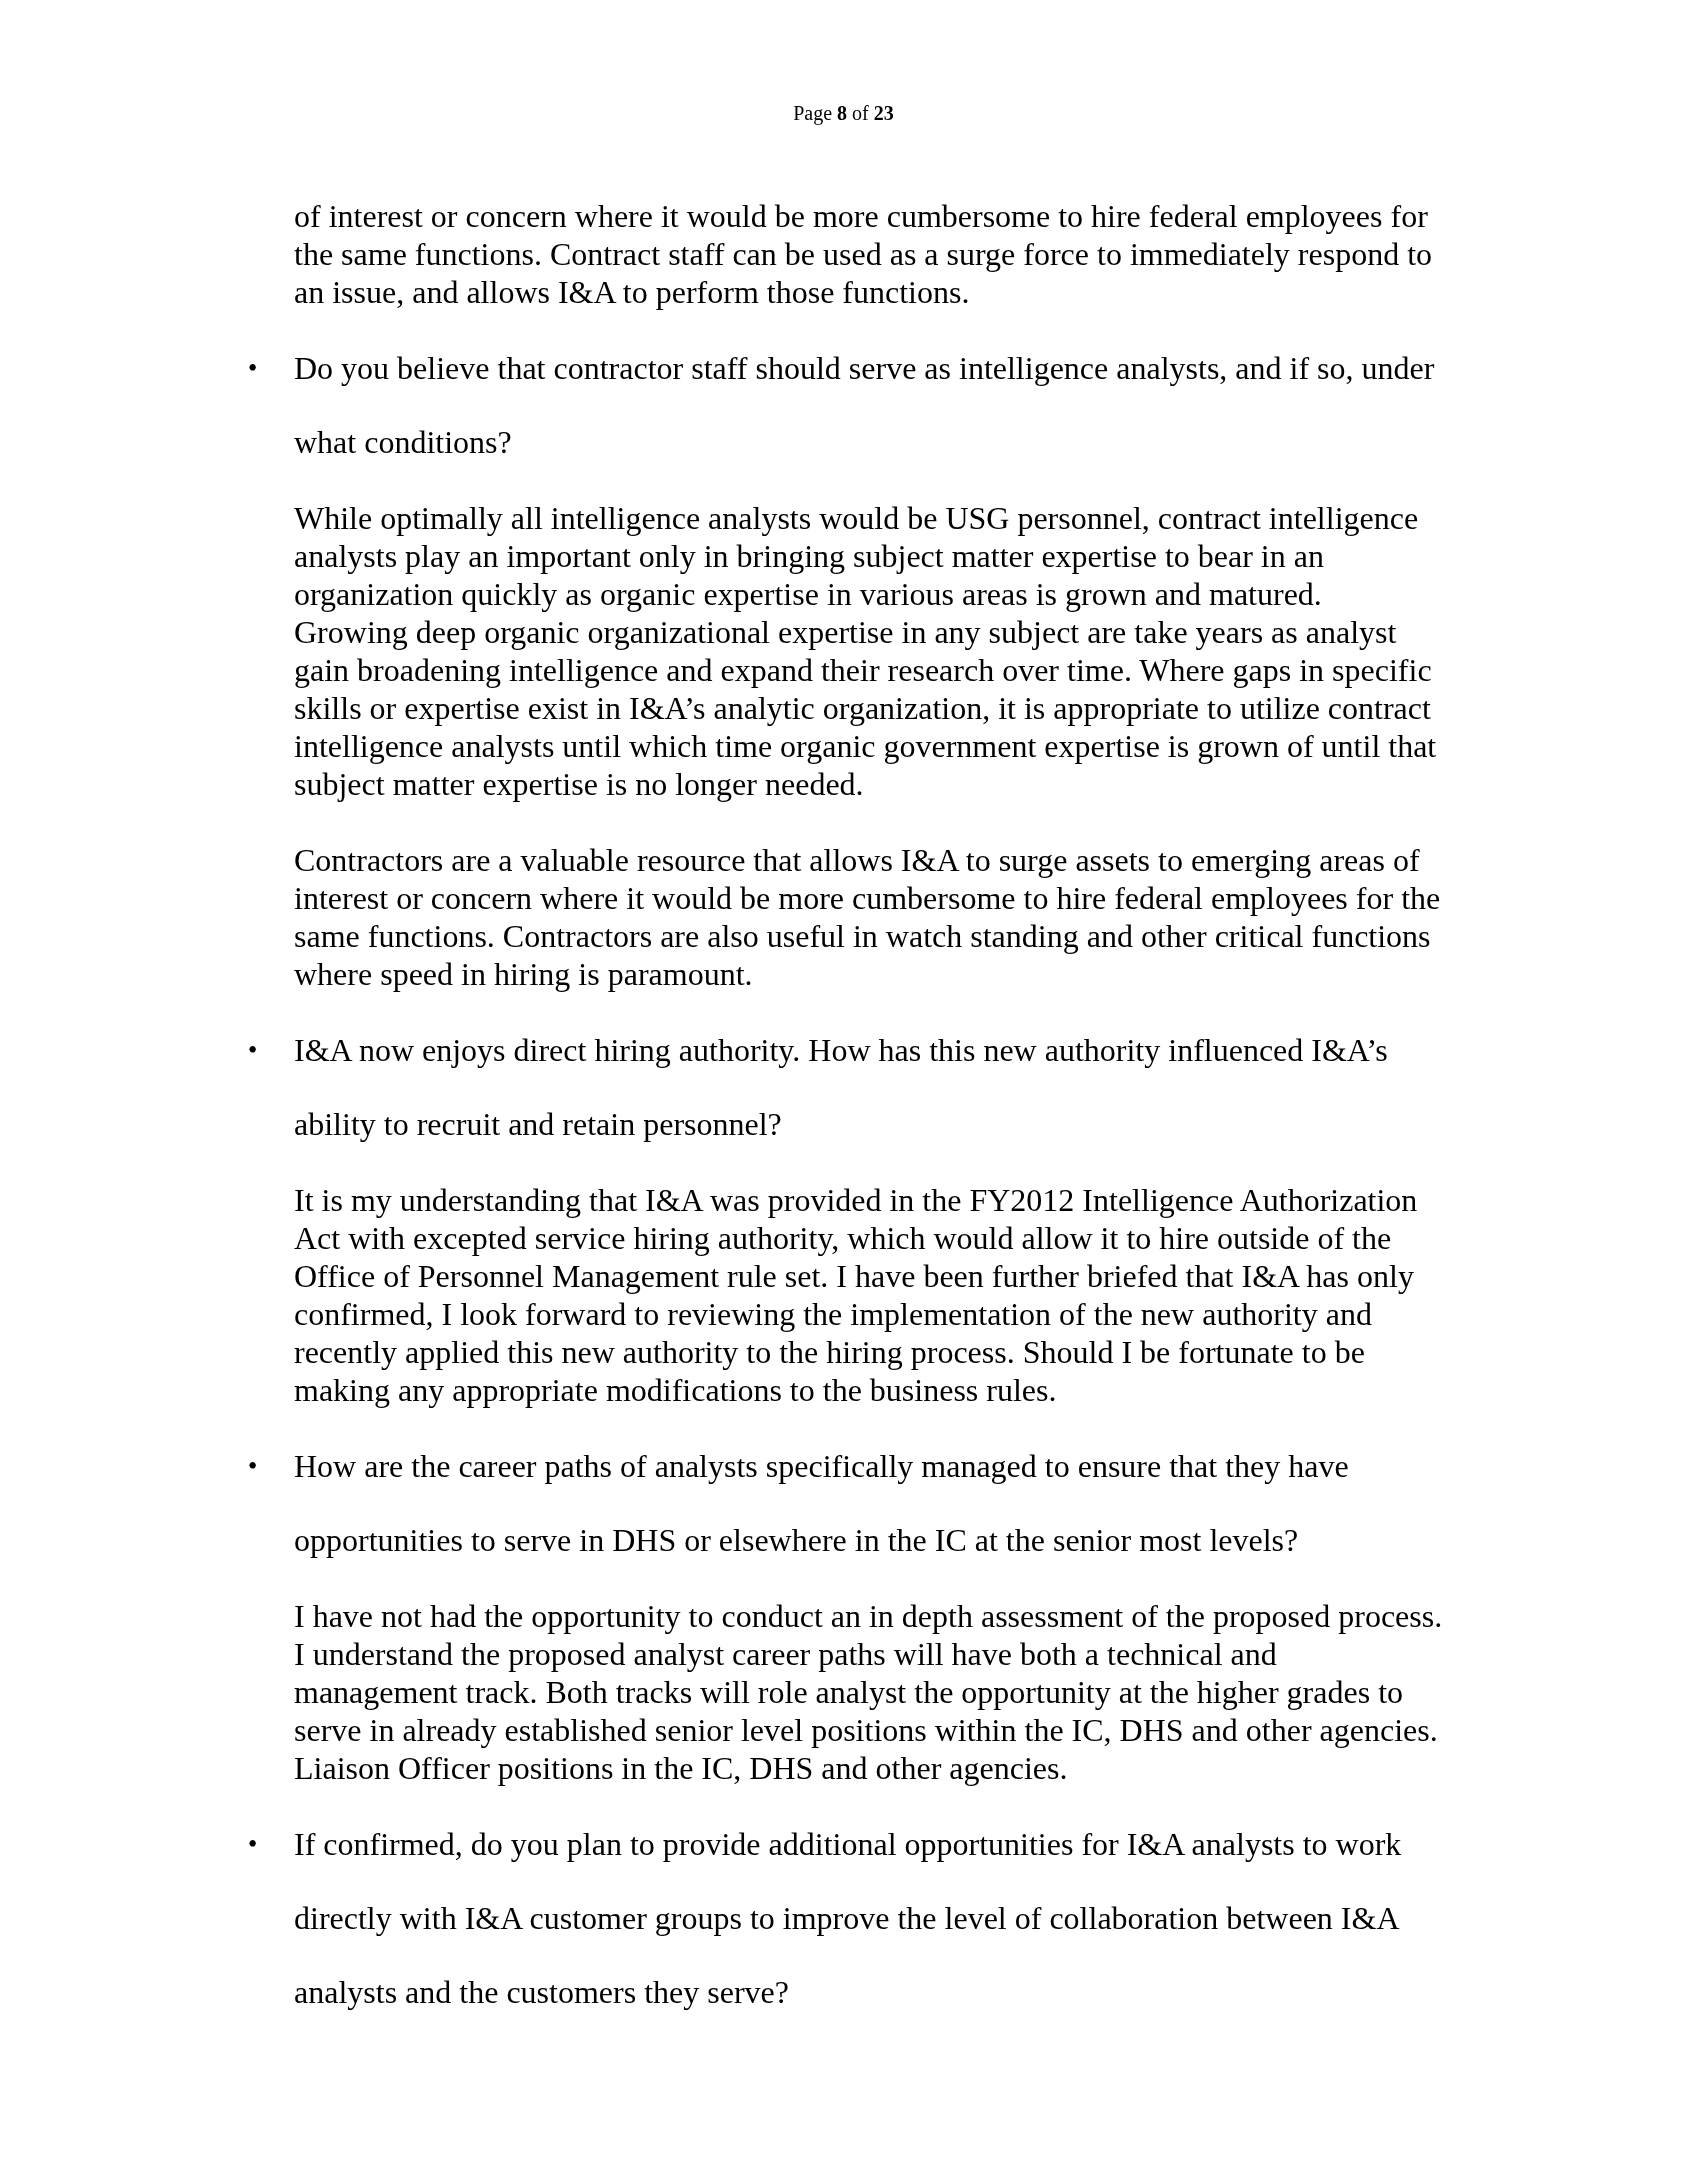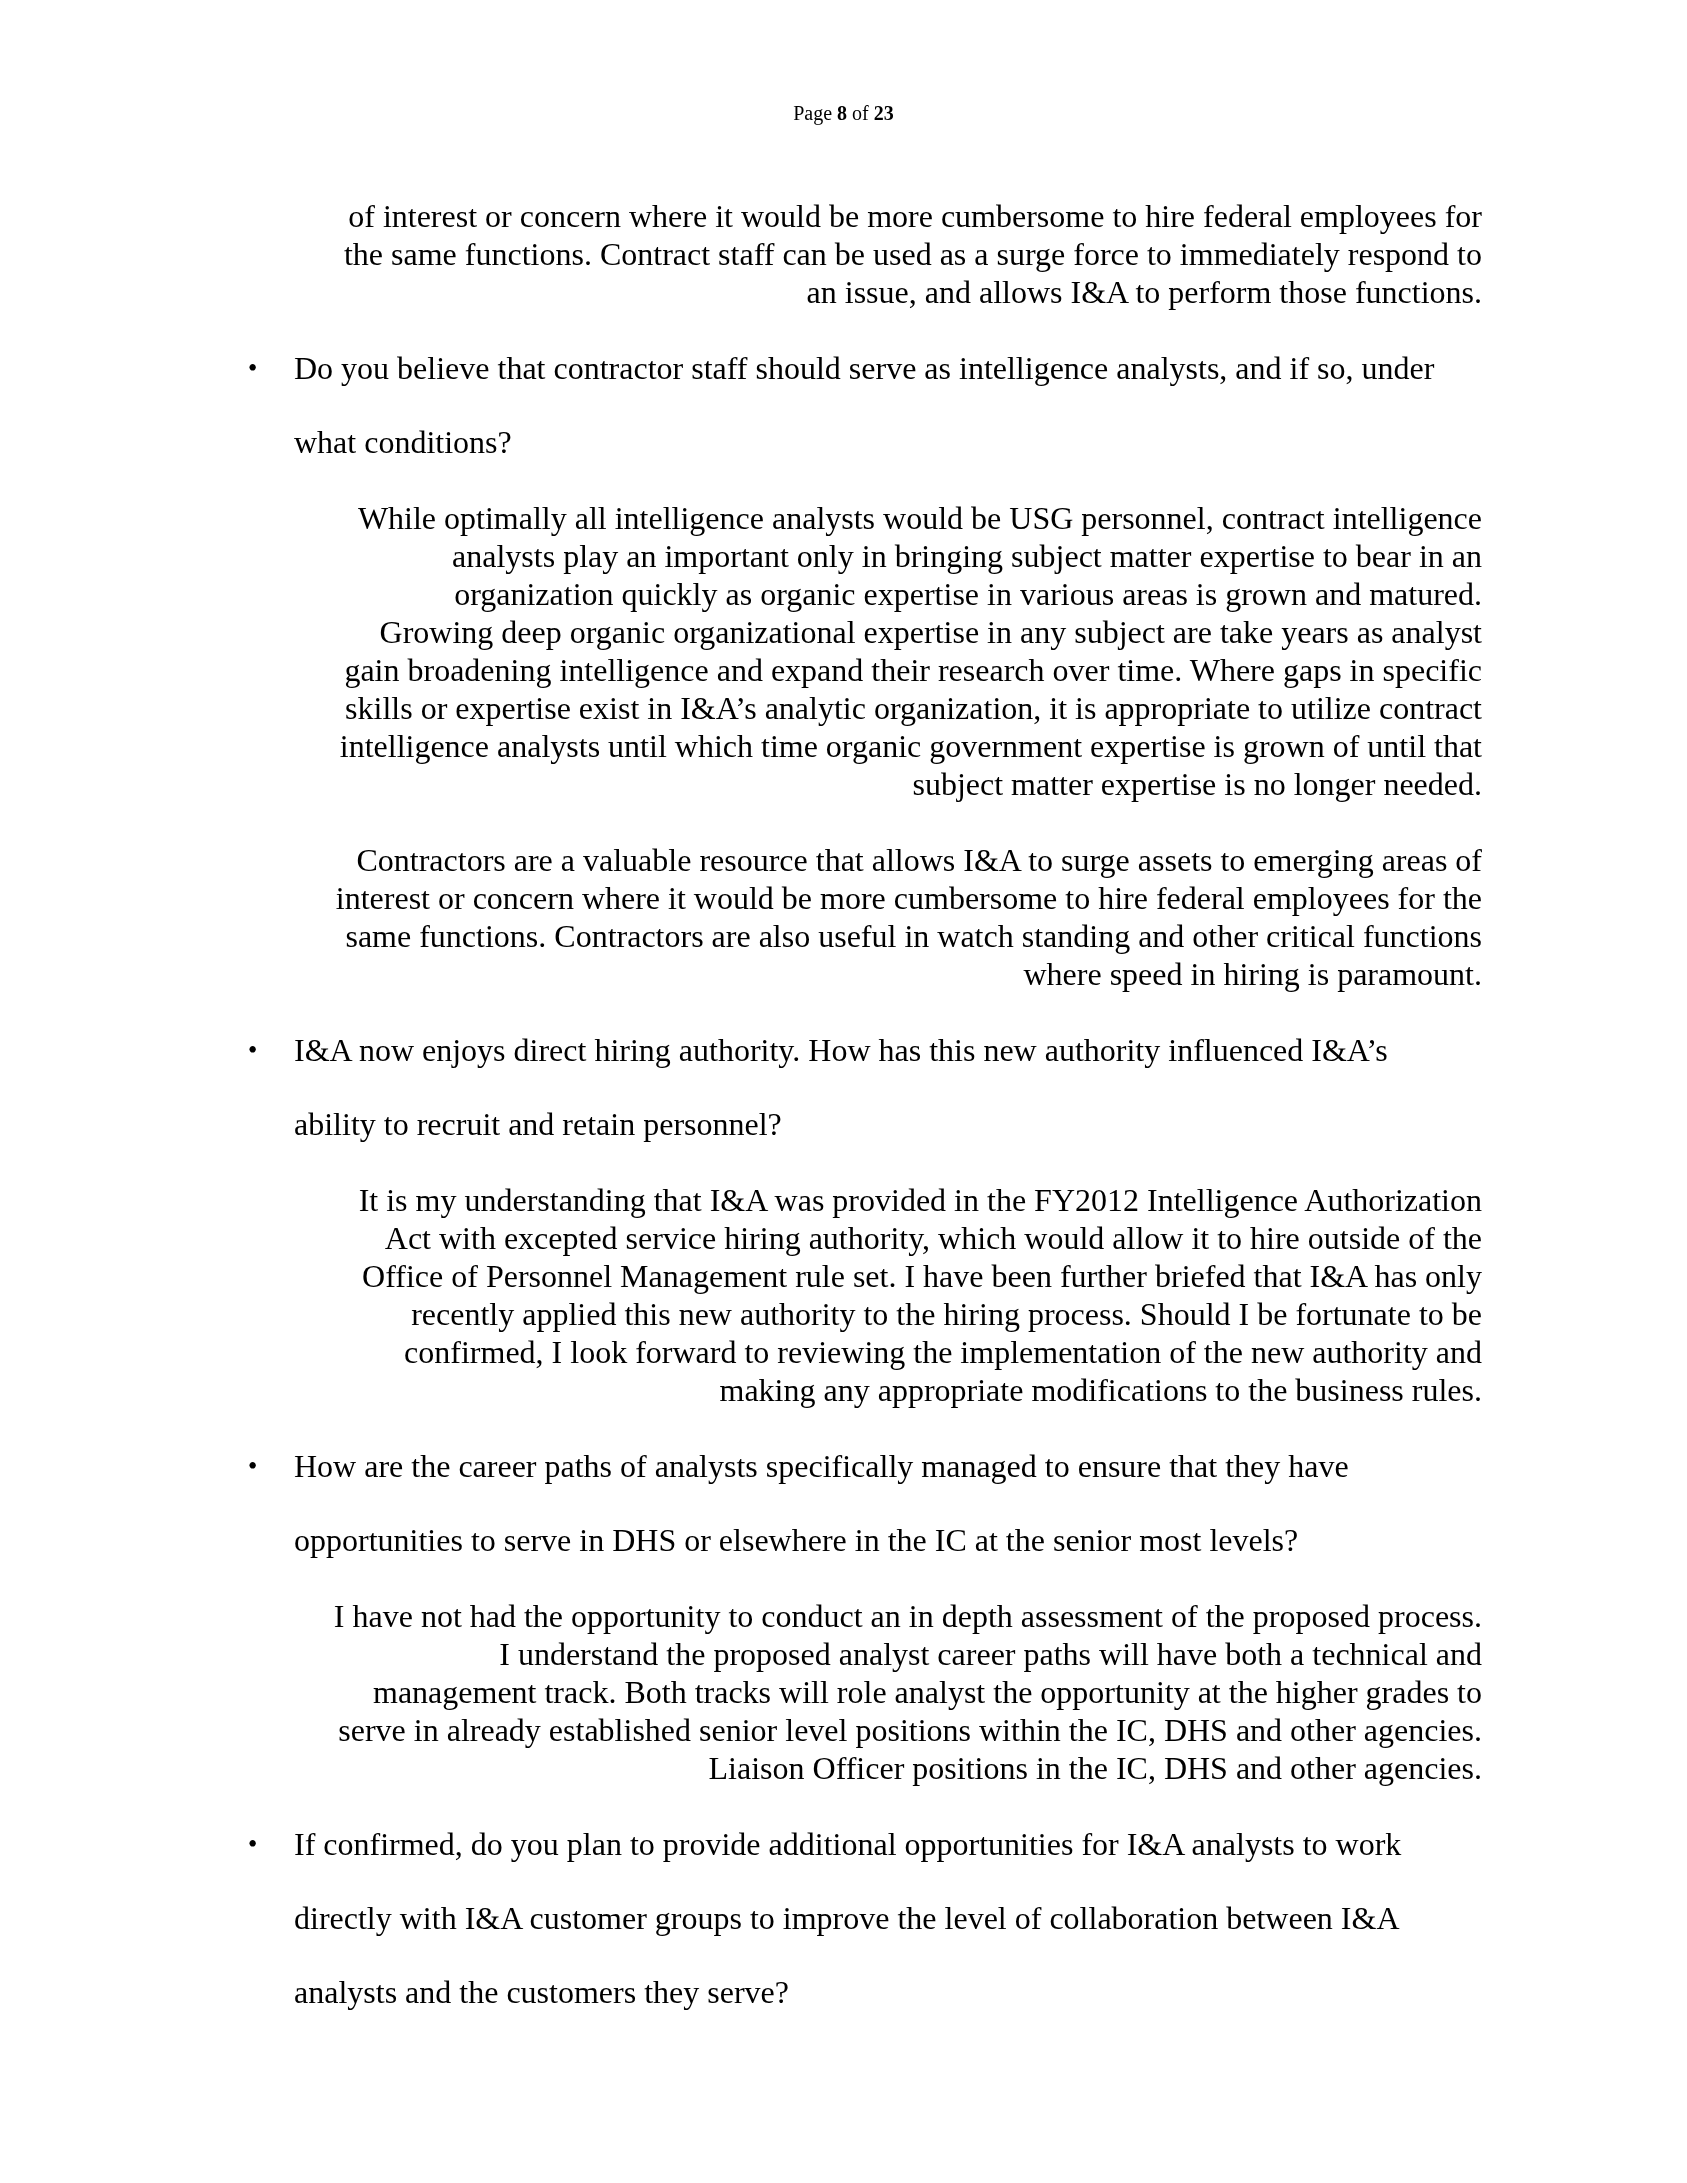--- a/index.html
+++ b/index.html
@@ -11,21 +11,21 @@
   .page-header {
     position: absolute; top: 93px; left: 0; width: 1687px;
     text-align: center; font-size: 20px; line-height: 40px;
   }
   .page-header b { font-weight: bold; }
   .content {
     position: absolute; top: 197px; left: 294px; width: 1188px;
     font-size: 32px; line-height: 38px;
   }
   .para { margin: 0 0 38px 0; }
-  .para .line { display: block; white-space: nowrap; text-align: right; }
+  .para .line { display: block; white-space: nowrap; }
   .bullet-item { position: relative; margin: 0 0 38px 0; }
   .bullet-dot {
     position: absolute; left: -46px; top: 0; font-size: 26.5px; line-height: 38px;
   }
   .bullet-item .line { display: block; white-space: nowrap; margin-top: 36px; }
 </style>
 </head>
 <body>
 
 <div class="page-header">
@@ -70,22 +70,22 @@
   <div class="bullet-item">
     <span class="bullet-dot">•</span>
     <span class="line">I&amp;A now enjoys direct hiring authority.  How has this new authority influenced I&amp;A’s</span>
     <span class="line">ability to recruit and retain personnel?</span>
   </div>
 
   <div class="para">
     <span class="line">It is my understanding that I&amp;A was provided in the FY2012 Intelligence Authorization</span>
     <span class="line">Act with excepted service hiring authority, which would allow it to hire outside of the</span>
     <span class="line">Office of Personnel Management rule set.  I have been further briefed that I&amp;A has only</span>
+    <span class="line">confirmed, I look forward to reviewing the implementation of the new authority and</span>
     <span class="line">recently applied this new authority to the hiring process.  Should I be fortunate to be</span>
-    <span class="line">confirmed, I look forward to reviewing the implementation of the new authority and</span>
     <span class="line">making any appropriate modifications to the business rules.</span>
   </div>
 
   <div class="bullet-item">
     <span class="bullet-dot">•</span>
     <span class="line">How are the career paths of analysts specifically managed to ensure that they have</span>
     <span class="line">opportunities to serve in DHS or elsewhere in the IC at the senior most levels?</span>
   </div>
 
   <div class="para">

